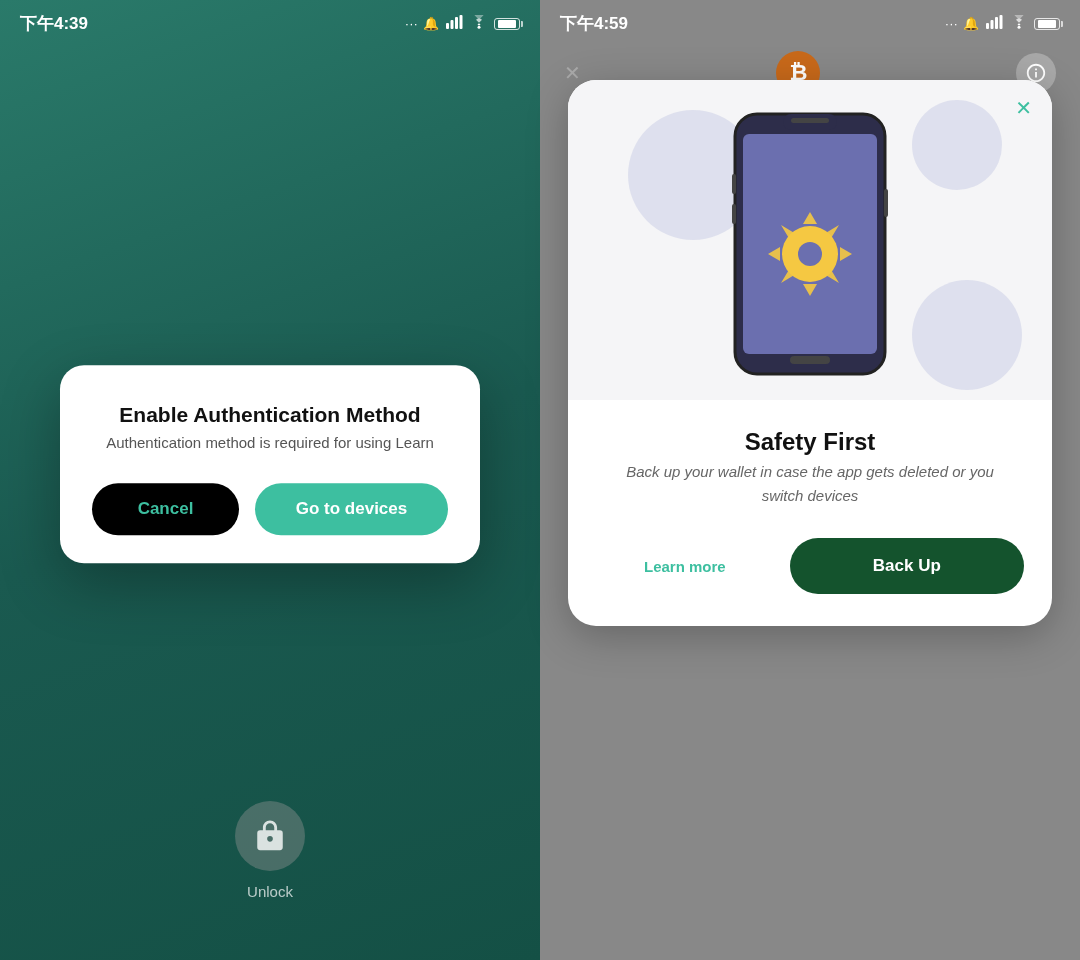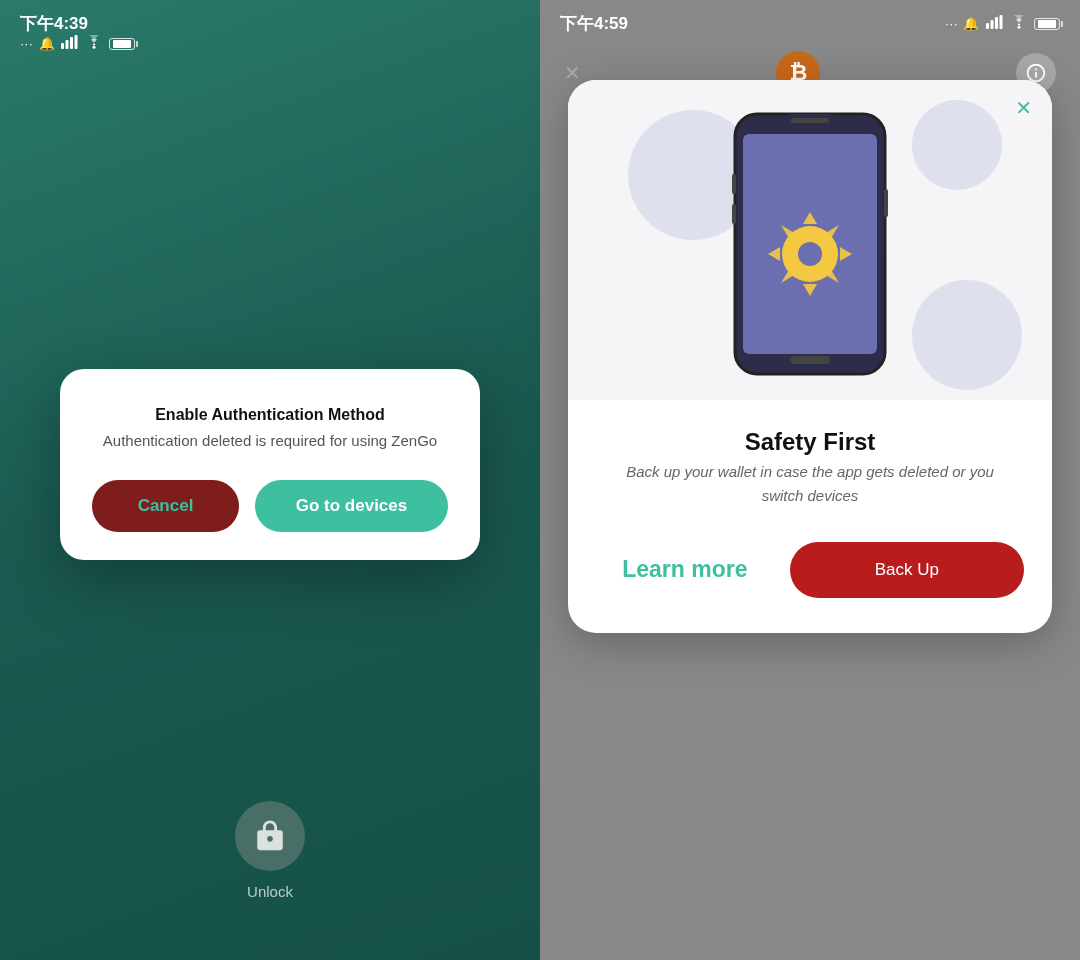--- a/index.html
+++ b/index.html
@@ -17,26 +17,25 @@
       height: 960px;
       background: linear-gradient(160deg, #2a7a6a 0%, #1a5a50 50%, #145045 100%);
       display: flex;
       flex-direction: column;
       position: relative;
     }
 
     .status-bar-left {
       display: flex;
       justify-content: space-between;
-      align-items: flex-start;
+      align-items: center;
       padding: 12px 20px 8px;
       color: white;
       font-size: 16px;
       font-weight: 500;
-      flex-direction: column;
     }
 
     .status-bar-left .time {
       font-size: 17px;
       font-weight: 600;
     }
 
     .status-icons-left {
       display: flex;
       align-items: center;
@@ -52,21 +51,21 @@
       transform: translate(-50%, -58%);
       background: white;
       border-radius: 24px;
       padding: 36px 32px 28px;
       width: 420px;
       box-shadow: 0 20px 60px rgba(0,0,0,0.3);
       text-align: center;
     }
 
     .dialog-left h2 {
-      font-size: 16px;
+      font-size: 21px;
       font-weight: 700;
       color: #111;
       margin-bottom: 4px;
       line-height: 1.3;
     }
 
     .dialog-left p {
       font-size: 15px;
       color: #555;
       line-height: 1.5;
@@ -77,21 +76,21 @@
       display: flex;
       gap: 16px;
       justify-content: center;
     }
 
     .btn-cancel {
       flex: 1;
       padding: 16px;
       border-radius: 50px;
       border: none;
-      background: #7f1d1d;
+      background: #000000;
       color: #3dbfa0;
       font-size: 17px;
       font-weight: 600;
       cursor: pointer;
     }
 
     .btn-settings {
       flex: 1.4;
       padding: 16px;
       border-radius: 50px;
@@ -285,34 +284,34 @@
       padding: 0 28px;
     }
 
     .btn-learn-more {
       flex: 1;
       padding: 18px;
       border-radius: 50px;
       border: none;
       background: white;
       color: #3dbfa0;
-      font-size: 23px;
+      font-size: 15px;
       font-weight: 600;
       cursor: pointer;
     }
 
     .btn-backup {
       flex: 1.4;
       padding: 18px;
       border-radius: 50px;
       border: none;
-      background: #b91c1c;
+      background: #14532d;
       color: white;
       font-size: 17px;
-      font-weight: 400;
+      font-weight: 700;
       cursor: pointer;
     }
 
     
     .battery-box {
       display: inline-flex;
       align-items: center;
       border: 1.5px solid rgba(255,255,255,0.8);
       border-radius: 3px;
       padding: 1px 3px;
@@ -359,21 +358,21 @@
         </svg>
       </span>
       <div class="battery-box">
         <span style="background:white;width:18px;height:8px;border-radius:1px;display:block;"></span>
       </div>
     </div>
   </div>
 
   <div class="dialog-left">
     <h2>Enable Authentication Method</h2>
-    <p>Authentication deleted is required for using ZenGo</p>
+    <p>Authentication method is required for using Learn</p>
     <div class="dialog-buttons-left">
       <button class="btn-cancel">Cancel</button>
       <button class="btn-settings">Go to devices</button>
     </div>
   </div>
 
   <div class="unlock-section">
     <div class="lock-circle">
       <svg class="lock-icon-svg" viewBox="0 0 24 24" fill="rgba(255,255,255,0.8)">
         <path d="M12 1C9.24 1 7 3.24 7 6v2H5a2 2 0 00-2 2v10a2 2 0 002 2h14a2 2 0 002-2V10a2 2 0 00-2-2h-2V6c0-2.76-2.24-5-5-5zm0 2c1.66 0 3 1.34 3 3v2H9V6c0-1.66 1.34-3 3-3zm0 9a2 2 0 110 4 2 2 0 010-4z"></path>

